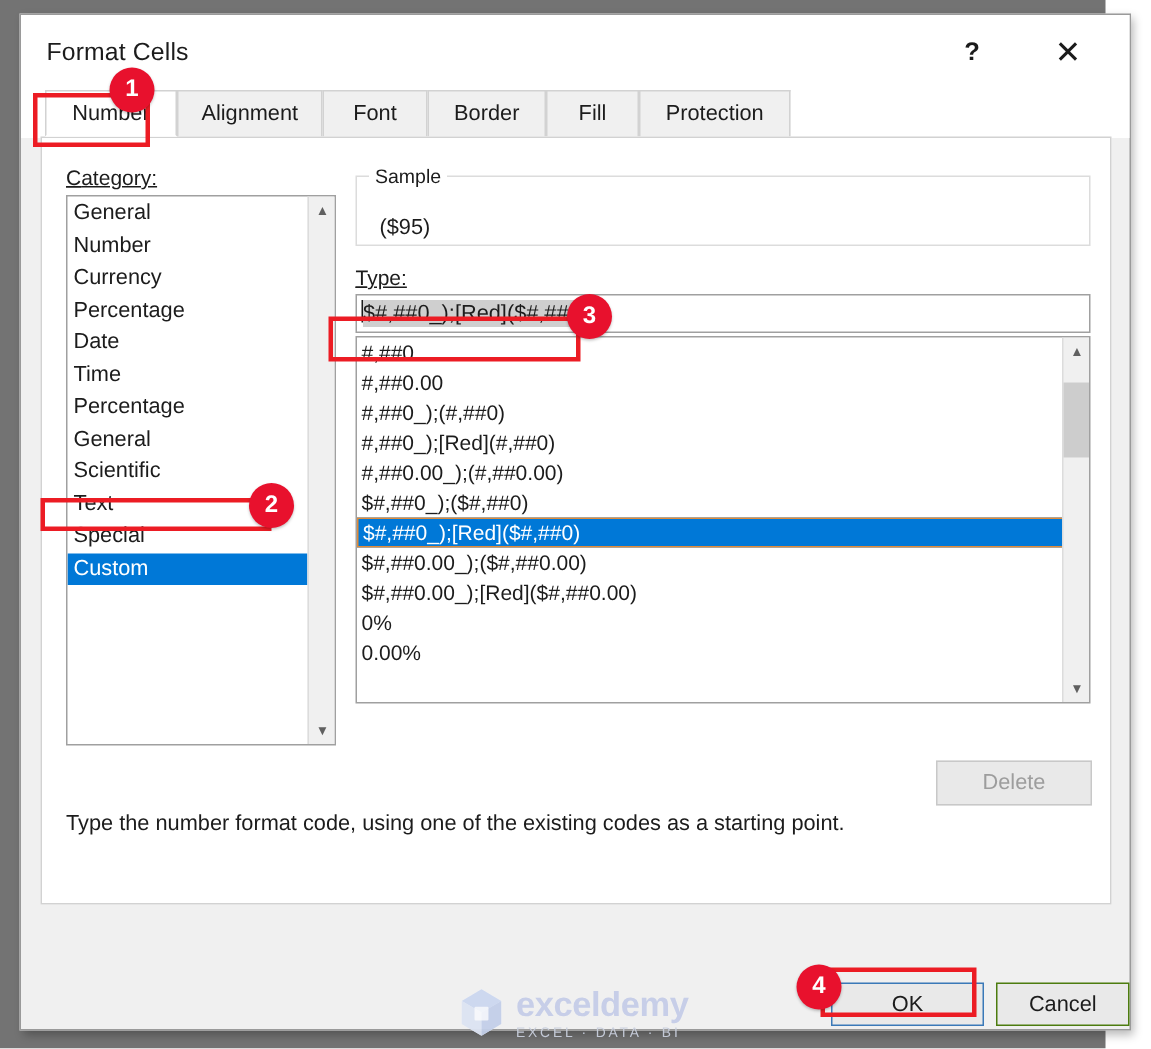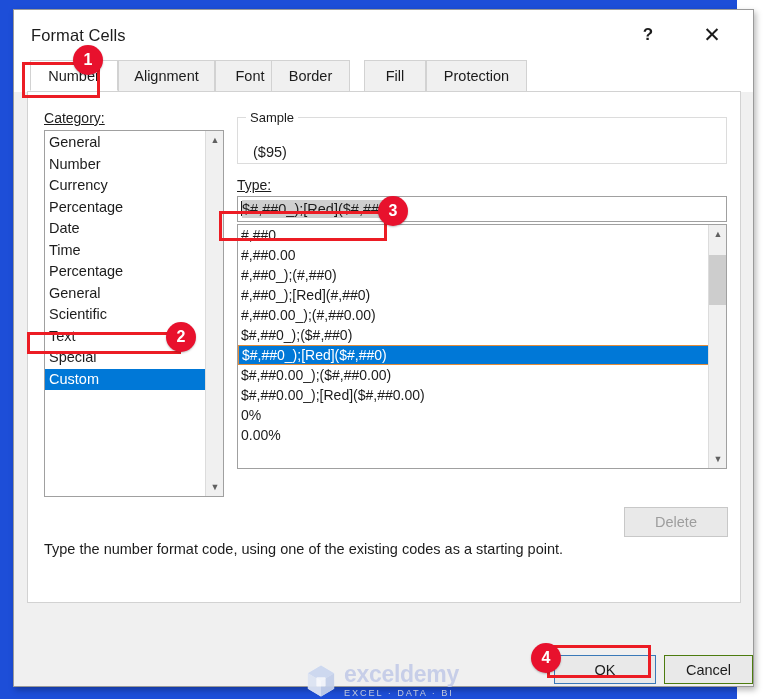--- a/index.html
+++ b/index.html
@@ -12,21 +12,21 @@
     background: #ffffff;
     font-family: "Liberation Sans", sans-serif;
     overflow: hidden;
   }
 
   
   #page {
     position: relative;
     width: 737px;
     height: 699px;
-    background: #1d4ed8;
+    background: #737373;
   }
 
   
   #dialog {
     position: absolute;
     left: 13px;
     top: 9px;
     width: 741px;
     height: 678px;
     background: #f0f0f0;
@@ -334,21 +334,21 @@
   }
 
   
   #watermark {
     position: absolute;
     left: 290px;
     top: 648px;
     width: 180px;
     height: 40px;
     display: flex;
-    align-items: flex-end;
+    align-items: flex-start;
     opacity: .95;
   }
   #wm-cube { width: 34px; height: 34px; flex: 0 0 34px; }
   #wm-text-wrap {
     margin-left: 6px;
     line-height: 1;
   }
   #wm-name {
     font-size: 23px;
     color: #c5cde8;
@@ -405,21 +405,21 @@
     <div id="titlebar">
       <div id="title-text">Format Cells</div>
       <div class="titlebtn" id="help-btn">?</div>
       <div class="titlebtn" id="close-btn">✕</div>
     </div>
 
     <div id="tabstrip">
       <div class="tab active" style="left:16px;width:88px">Number</div>
       <div class="tab" style="left:104px;width:97px">Alignment</div>
       <div class="tab" style="left:201px;width:70px">Font</div>
-      <div class="tab" style="left:257px;width:79px">Border</div>
+      <div class="tab" style="left:271px;width:79px">Border</div>
       <div class="tab" style="left:350px;width:62px">Fill</div>
       <div class="tab" style="left:412px;width:101px">Protection</div>
     </div>
 
     <div id="panel">
 
       <div class="grp-label" style="left:16px;top:18px"><u>C</u>ategory:</div>
 
       <div id="category-list">
         <div id="category-items">

